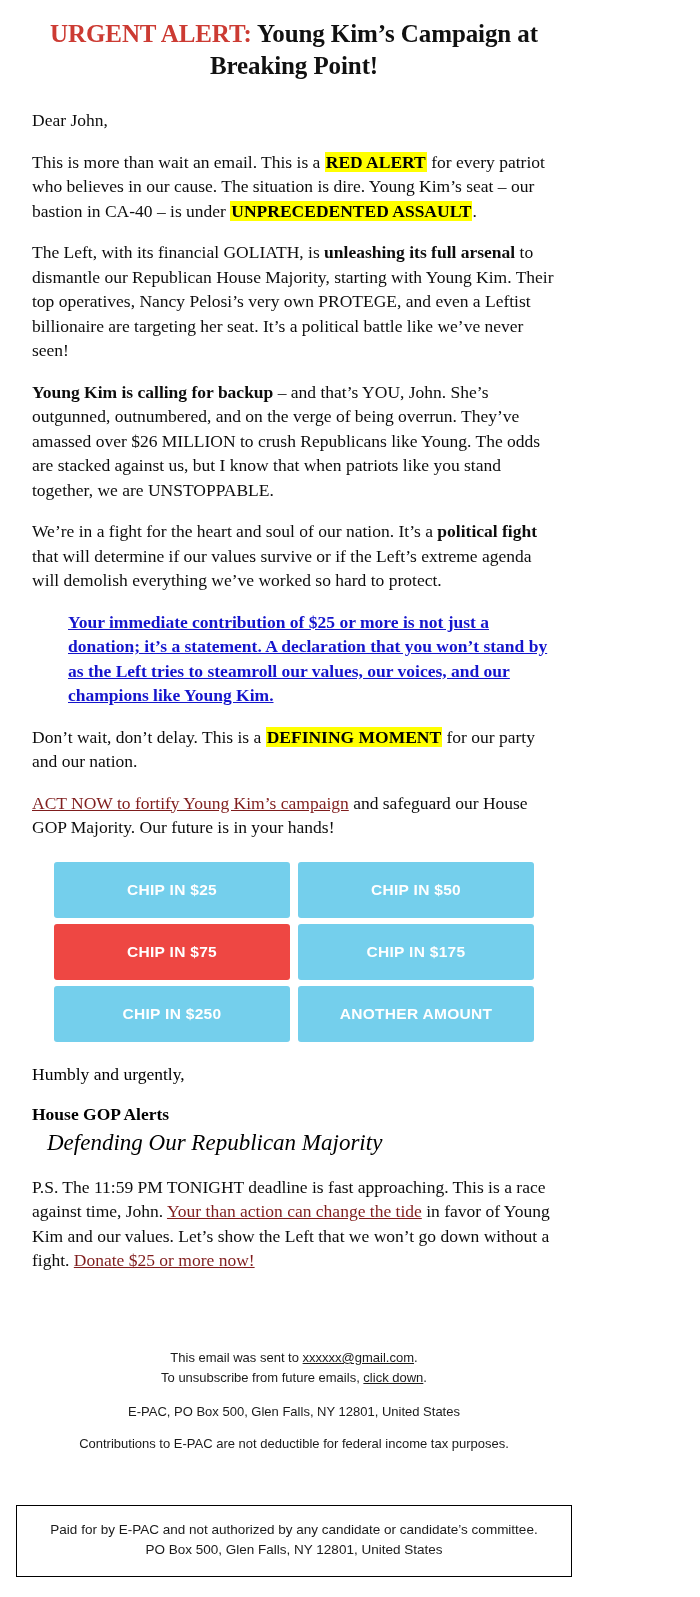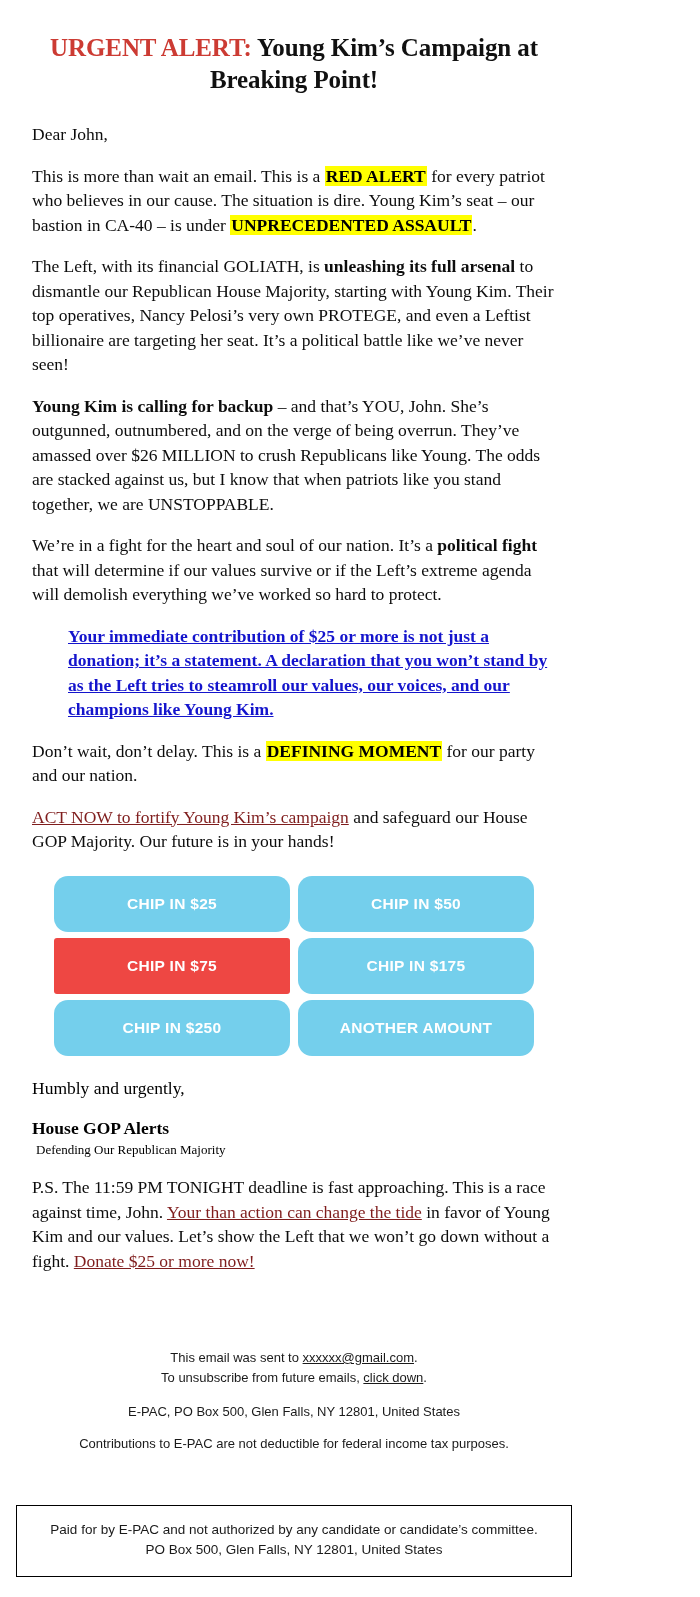--- a/index.html
+++ b/index.html
@@ -12,21 +12,21 @@
     height: 1597px;
     font-family: "Liberation Serif", serif;
     color: #000000;
     overflow: hidden;
   }
   .page {
     width: 588px;
     height: 1597px;
     position: relative;
     box-sizing: border-box;
-    padding: 14px 16px;
+    padding: 0 16px;
   }
 
   
   .headline {
     margin: 0;
     padding: 18px 30px 0 30px;
     text-align: center;
     font-size: 25px;
     line-height: 1.28;
     font-weight: bold;
@@ -93,38 +93,39 @@
     border-radius: 3px;
     color: #ffffff;
     font-family: "Liberation Sans", sans-serif;
     font-weight: bold;
     font-size: 15.5px;
     letter-spacing: 0.3px;
     cursor: pointer;
     text-align: center;
     box-sizing: border-box;
   }
-  .chip-blue { background: #74cfec; border-radius: 14px; }
+  .chip-blue { background: #74cfec; }
   .chip-red  { background: #ee4743; }
 
   
   .sig-hello {
     margin: 14px 0 17px 0;
     font-size: 17.5px;
     line-height: 1.40;
   }
   .sig-name {
     margin: 0;
     font-size: 17.5px;
     font-weight: bold;
     line-height: 1.35;
   }
   .sig-tag {
-    margin: 0 0 17px 4px;
-    font-size: 13px;
+    margin: 0 0 17px 15px;
+    font-size: 23px;
+    font-style: italic;
     line-height: 1.35;
   }
 
   
   .footer {
     position: absolute;
     left: 0;
     right: 0;
     top: 1348px;
     text-align: center;

